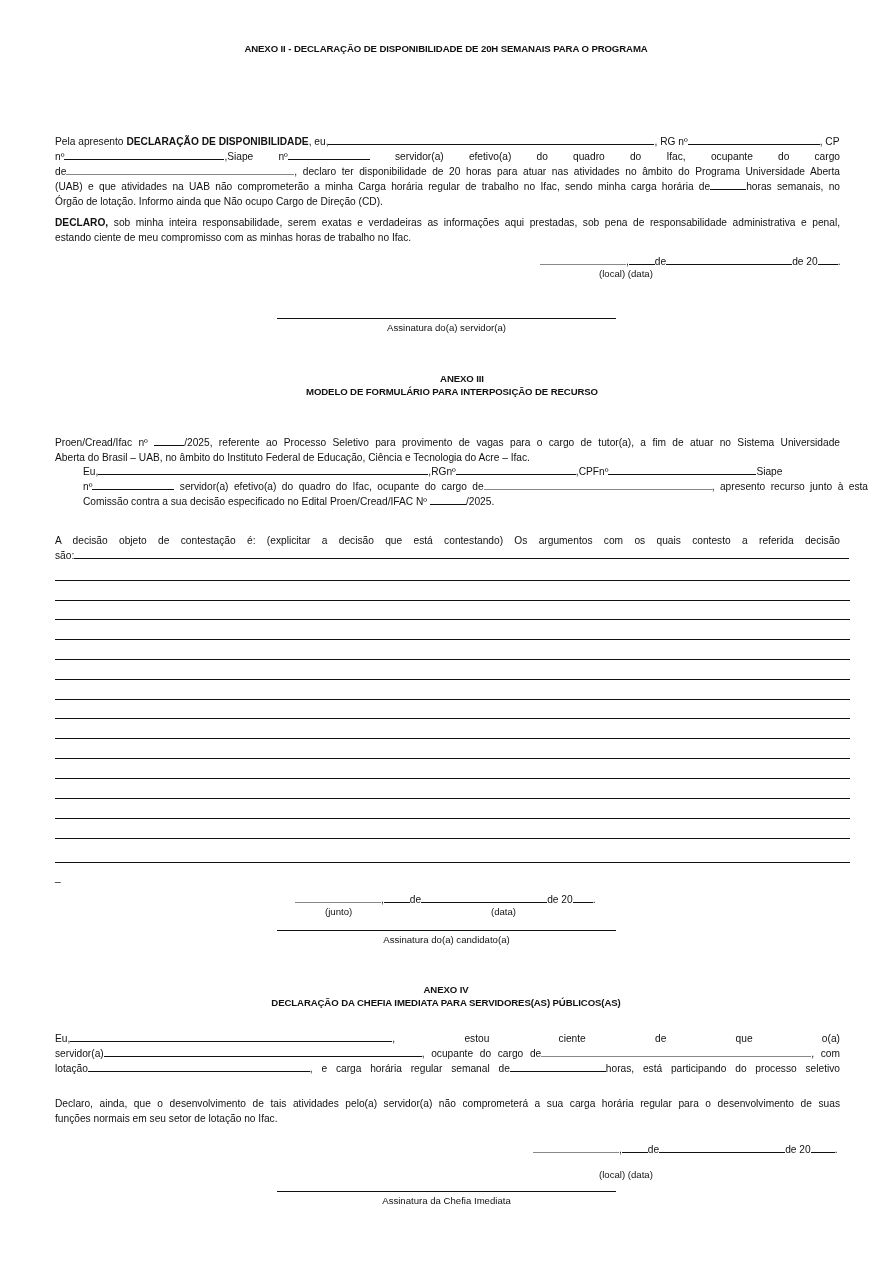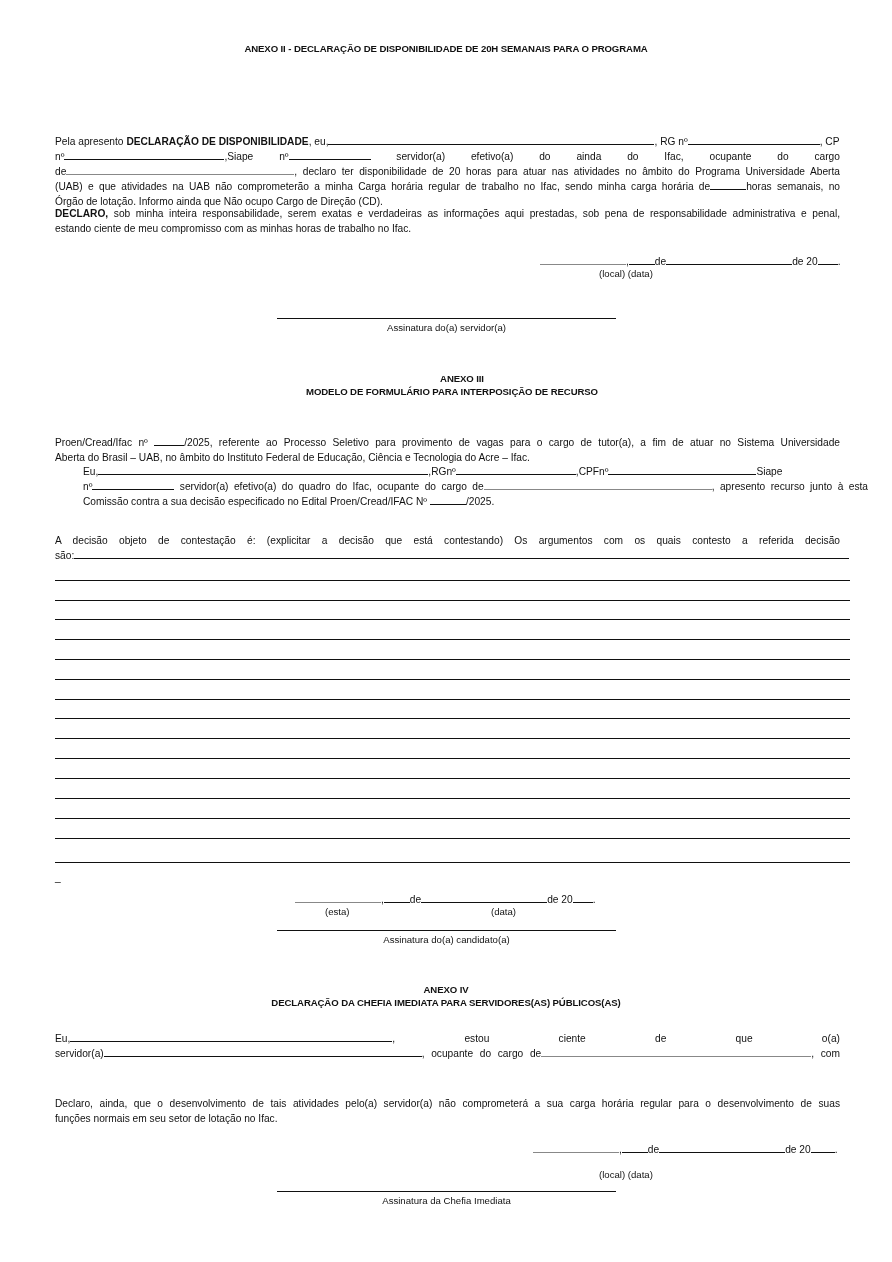--- a/index.html
+++ b/index.html
@@ -29,37 +29,37 @@
   <div class="para" style="top:134px;">
     <span class="line">
       <span>Pela apresento </span><b>DECLARAÇÃO DE DISPONIBILIDADE</b><span>, eu,</span><span class="blank" style="width:326px"></span><span>, RG nº</span><span class="blank" style="width:132px"></span><span>, CPF</span>
     </span>
     <span class="line">
       <span>nº</span><span class="blank" style="width:160px"></span><span>,Siape</span>
       <span>nº</span><span class="blank" style="width:82px"></span>
       <span>servidor(a)</span>
       <span>efetivo(a)</span>
       <span>do</span>
-      <span>ainda</span>
+      <span>quadro</span>
       <span>do</span>
       <span>Ifac,</span>
       <span>ocupante</span>
       <span>do</span>
       <span>cargo</span>
     </span>
     <span class="line">
       <span>de</span><span class="blank gray" style="width:228px"></span><span>, declaro ter disponibilidade de 20 horas para atuar nas atividades no âmbito do Programa Universidade Aberta</span>
     </span>
     <span class="line">
       <span>(UAB) e que atividades na UAB não comprometerão a minha Carga horária regular de trabalho no Ifac, sendo minha carga horária de</span><span class="blank" style="width:36px"></span><span>horas semanais, no</span>
     </span>
     <span class="line last">Órgão de lotação. Informo ainda que Não ocupo Cargo de Direção (CD).</span>
   </div>
 
-  <div class="para" style="top:206px;">
+  <div class="para" style="top:215px;">
     <span class="line"><b>DECLARO,</b><span> sob minha inteira responsabilidade, serem exatas e verdadeiras as informações aqui prestadas, sob pena de responsabilidade administrativa e penal,</span></span>
     <span class="line last">estando ciente de meu compromisso com as minhas horas de trabalho no Ifac.</span>
   </div>
 
   <div class="abs" style="left:540px;top:254px;white-space:nowrap;">
     <span class="blank gray" style="width:86px"></span><span>,</span><span class="blank" style="width:26px"></span><span>de</span><span class="blank" style="width:126px"></span><span>de 20</span><span class="blank" style="width:20px"></span><span>.</span>
   </div>
   <div class="label" style="left:599px;top:268px;">(local) (data)</div>
 
   <div class="sigline" style="top:318px;"></div>
@@ -109,41 +109,44 @@
     <div class="rule" style="top:798px;"></div>
     <div class="rule" style="top:818px;"></div>
     <div class="rule" style="top:838px;"></div>
     <div class="rule" style="top:862px;"></div>
   </div>
   <div class="abs" style="left:55px;top:872px;">_</div>
 
   <div class="abs" style="left:295px;top:892px;white-space:nowrap;">
     <span class="blank gray" style="width:86px"></span><span>,</span><span class="blank" style="width:26px"></span><span>de</span><span class="blank" style="width:126px"></span><span>de 20</span><span class="blank" style="width:20px"></span><span>.</span>
   </div>
-  <div class="label" style="left:325px;top:906px;">(esta)</div>
+  <div class="label" style="left:325px;top:906px;">(junto)</div>
   <div class="label" style="left:491px;top:906px;">(data)</div>
 
   <div class="sigline" style="top:930px;"></div>
   <div class="label center" style="left:277px;width:339px;top:934px;">Assinatura do(a) candidato(a)</div>
 
   <div class="abs center title" style="left:0;width:892px;top:997px;">DECLARAÇÃO DA CHEFIA IMEDIATA PARA SERVIDORES(AS) PÚBLICOS(AS)</div>
   <div class="abs center title" style="left:0;width:892px;top:984px;">ANEXO IV</div>
 
   <div class="para" style="top:1031px;">
     <span class="line">
       <span><span>Eu,</span><span class="blank" style="width:322px"></span>,</span>
       <span>estou</span>
       <span>ciente</span>
       <span>de</span>
       <span>que</span>
       <span>o(a)</span>
     </span>
     <span class="line">
       <span>servidor(a)</span><span class="blank" style="width:318px"></span><span>, ocupante do cargo de</span><span class="blank gray" style="width:270px"></span><span>, com</span>
     </span>
+    <span class="line">
+      <span>lotação</span><span class="blank" style="width:222px"></span><span>, e carga horária regular semanal de</span><span class="blank" style="width:96px"></span><span>horas, está participando do processo seletivo</span>
+    </span>
   </div>
 
   <div class="para" style="top:1096px;">
     <span class="line">Declaro, ainda, que o desenvolvimento de tais atividades pelo(a) servidor(a) não comprometerá a sua carga horária regular para o desenvolvimento de suas</span>
     <span class="line last">funções normais em seu setor de lotação no Ifac.</span>
   </div>
 
   <div class="abs" style="left:533px;top:1142px;white-space:nowrap;">
     <span class="blank gray" style="width:86px"></span><span>,</span><span class="blank" style="width:26px"></span><span>de</span><span class="blank" style="width:126px"></span><span>de 20</span><span class="blank" style="width:24px"></span><span>.</span>
   </div>

